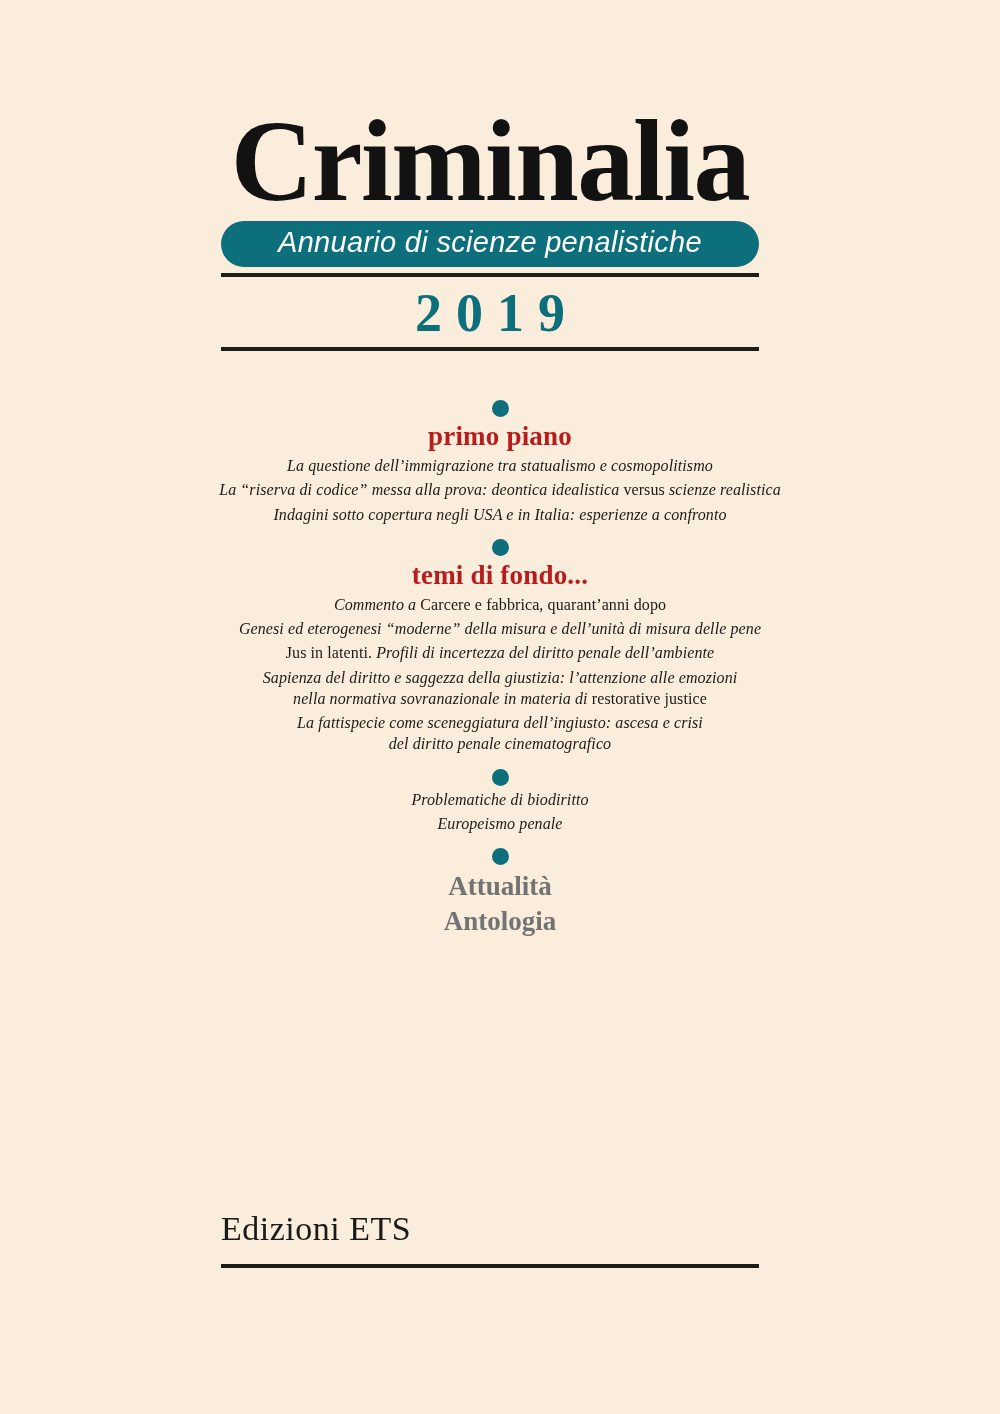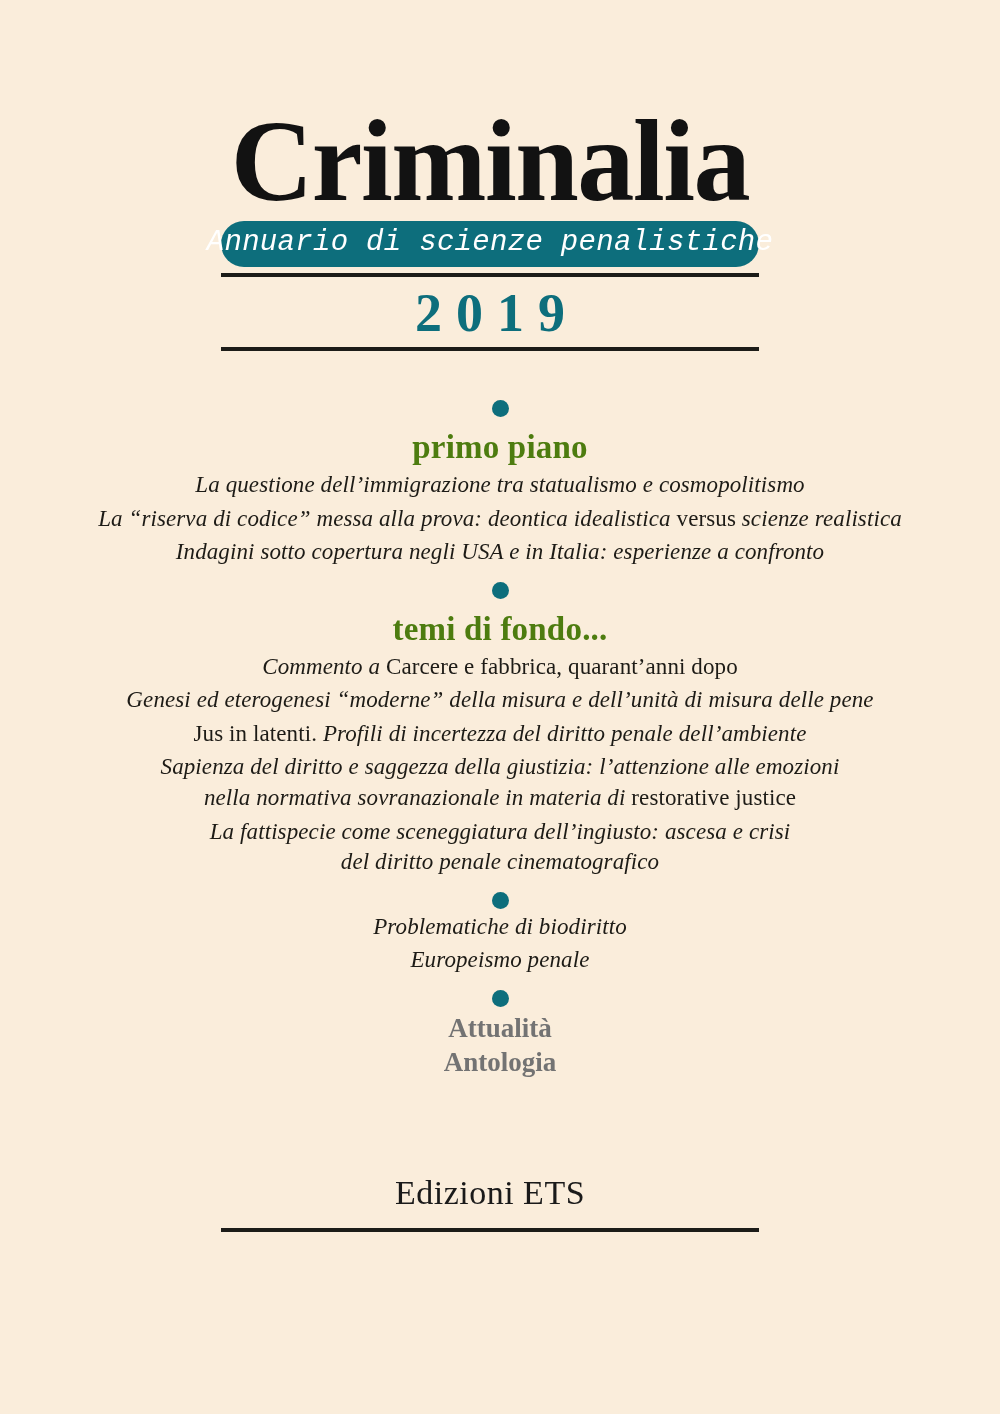--- a/index.html
+++ b/index.html
@@ -51,21 +51,21 @@
     margin-top: 6px;
     height: 46px;
     background: #0d6e7c;
     border-radius: 23px;
     display: flex;
     align-items: center;
     justify-content: center;
   }
 
   .subtitle-text {
-    font-family: Liberation Mono, monospace;
+    font-family: Liberation Sans, sans-serif;
     font-style: italic;
     font-size: 29px;
     color: #ffffff;
     letter-spacing: 0.3px;
     white-space: nowrap;
     line-height: 1;
     transform: translateY(-1px);
   }
 
   .rule {
@@ -105,31 +105,31 @@
     width: 17px;
     height: 17px;
     border-radius: 50%;
     background: #0d6e7c;
     margin: 0 auto;
   }
 
   .section-head {
     font-family: "Liberation Serif", "DejaVu Serif", serif;
     font-weight: 700;
-    font-size: 33px;
-    color: #4d7c0f;
+    font-size: 27px;
+    color: #b91c1c;
     letter-spacing: 0.2px;
-    margin-top: 12px;
+    margin-top: 4px;
     line-height: 1.15;
   }
 
   .entry {
     font-family: "Liberation Serif", "DejaVu Serif", serif;
     font-style: italic;
-    font-size: 23px;
+    font-size: 16px;
     color: #1d1b16;
     line-height: 1.33;
     letter-spacing: 0.1px;
     margin-top: 3px;
   }
 
   .entry .roman {
     font-style: normal;
     margin-top: 24px;
   }
@@ -144,23 +144,23 @@
     line-height: 1.28;
     margin-top: 4px;
   }
 
   .gap-before-dot { margin-top: 14px; }
 
   
   .publisher {
     position: absolute;
     left: 221px;
-    top: 1176px;
+    top: 1212px;
     width: 538px;
-    text-align: center;
+    text-align: left;
   }
 
   .publisher-name {
     font-family: "Liberation Serif", "DejaVu Serif", serif;
     font-size: 34px;
     color: #1a1a1a;
     letter-spacing: 0.5px;
     line-height: 1;
     padding-bottom: 18px;
   }

